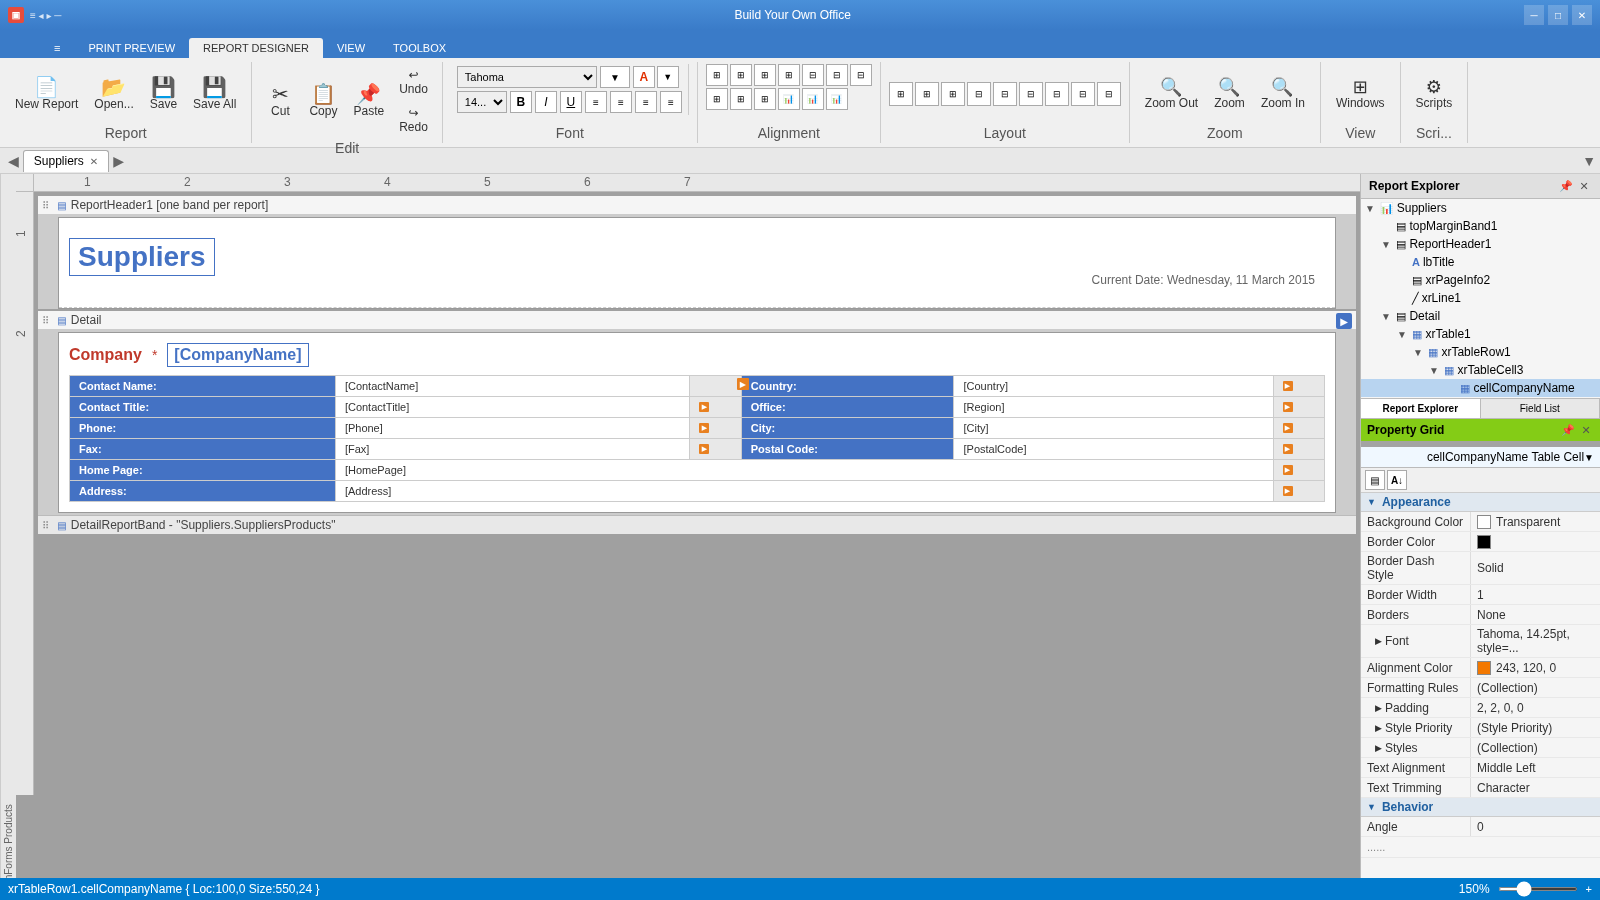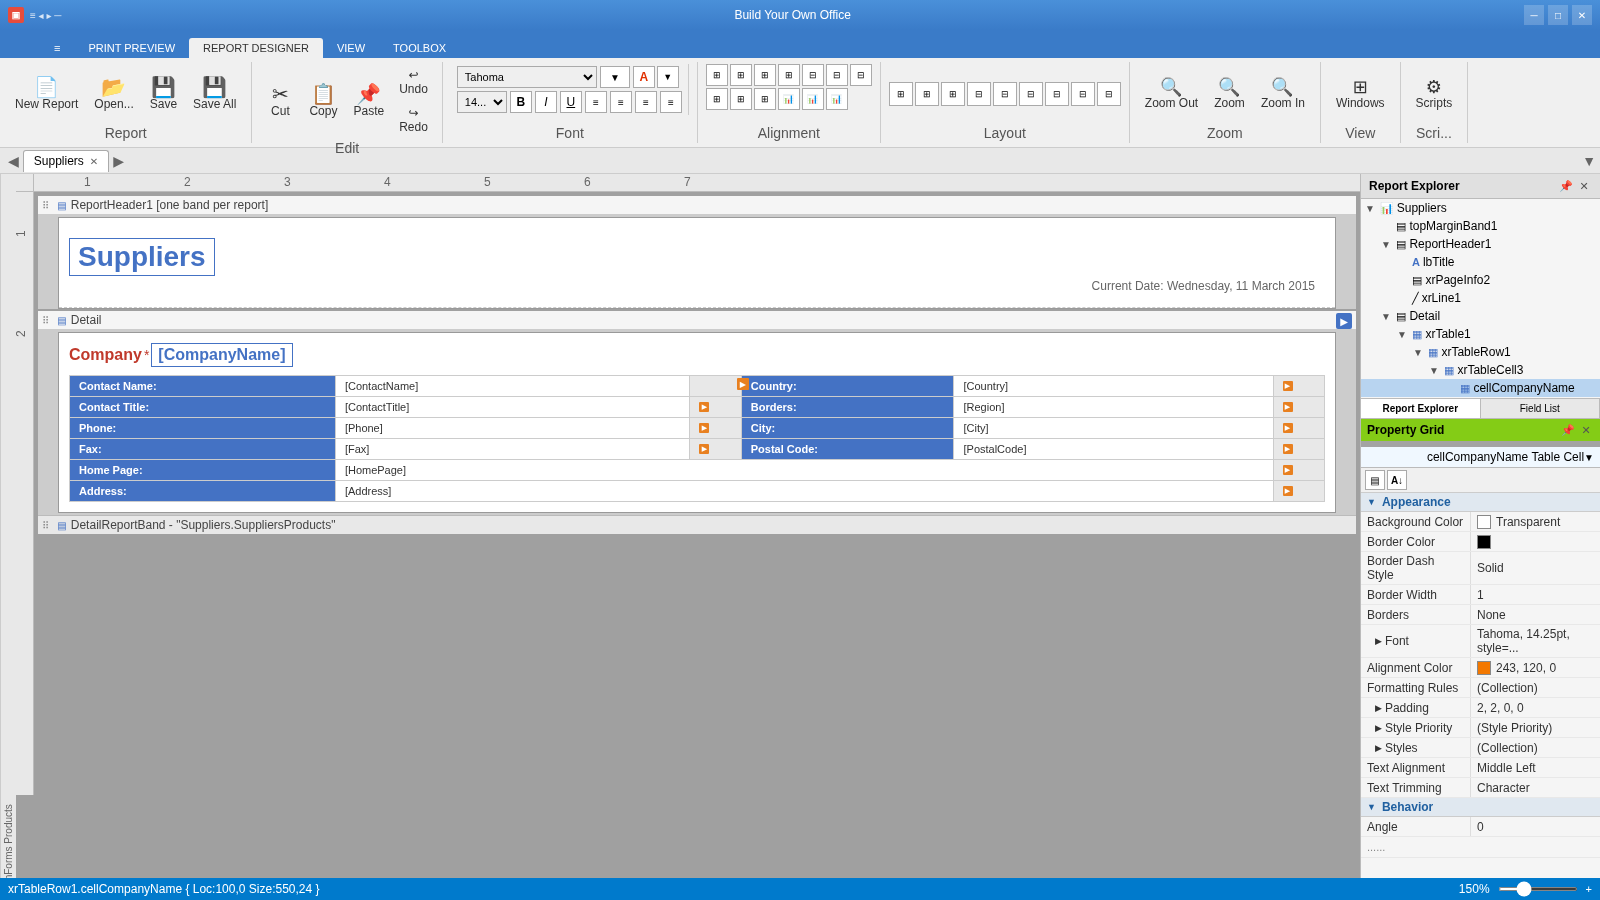--- a/index.html
+++ b/index.html
@@ -217,21 +217,21 @@
       color: #4472c4;
       font-weight: bold;
       border: 1px solid #4472c4;
       display: inline-block;
       padding: 2px 8px;
       background: transparent;
     }
     .rpt-date {
       position: absolute;
       right: 20px;
-      bottom: 14px;
+      bottom: 20px;
       font-size: 12px;
       color: #666;
     }
 
     
     .detail-band-header {
       background: #f5f5f5;
       border-bottom: 1px solid #ccc;
       padding: 2px 4px;
       display: flex;
@@ -243,21 +243,21 @@
 
     .detail-content {
       padding: 10px;
     }
 
     
     .company-row {
       display: flex;
       align-items: center;
       margin-bottom: 8px;
-      gap: 0;
+      gap: 8px;
     }
     .company-label {
       font-size: 16px;
       color: #c0392b;
       font-weight: bold;
     }
     .company-value {
       font-size: 16px;
       color: #4472c4;
       font-weight: bold;
@@ -727,21 +727,21 @@
                   <td style="width:8px;background:#e8e8e8;border:1px solid #ccc;">
                     <div style="width:10px;height:10px;background:#e88020;color:white;font-size:7px;display:flex;align-items:center;justify-content:center;border-radius:1px;">▶</div>
                   </td>
                 </tr>
                 <tr>
                   <td class="hdr">Contact Title:</td>
                   <td class="val">[ContactTitle]</td>
                   <td style="background:#e8e8e8;border:1px solid #ccc;">
                     <div style="width:10px;height:10px;background:#e88020;color:white;font-size:7px;display:flex;align-items:center;justify-content:center;border-radius:1px;">▶</div>
                   </td>
-                  <td class="hdr">Borders:</td>
+                  <td class="hdr">Office:</td>
                   <td class="val">[Region]</td>
                   <td style="background:#e8e8e8;border:1px solid #ccc;">
                     <div style="width:10px;height:10px;background:#e88020;color:white;font-size:7px;display:flex;align-items:center;justify-content:center;border-radius:1px;">▶</div>
                   </td>
                 </tr>
                 <tr>
                   <td class="hdr">Phone:</td>
                   <td class="val">[Phone]</td>
                   <td style="background:#e8e8e8;border:1px solid #ccc;">
                     <div style="width:10px;height:10px;background:#e88020;color:white;font-size:7px;display:flex;align-items:center;justify-content:center;border-radius:1px;">▶</div>

